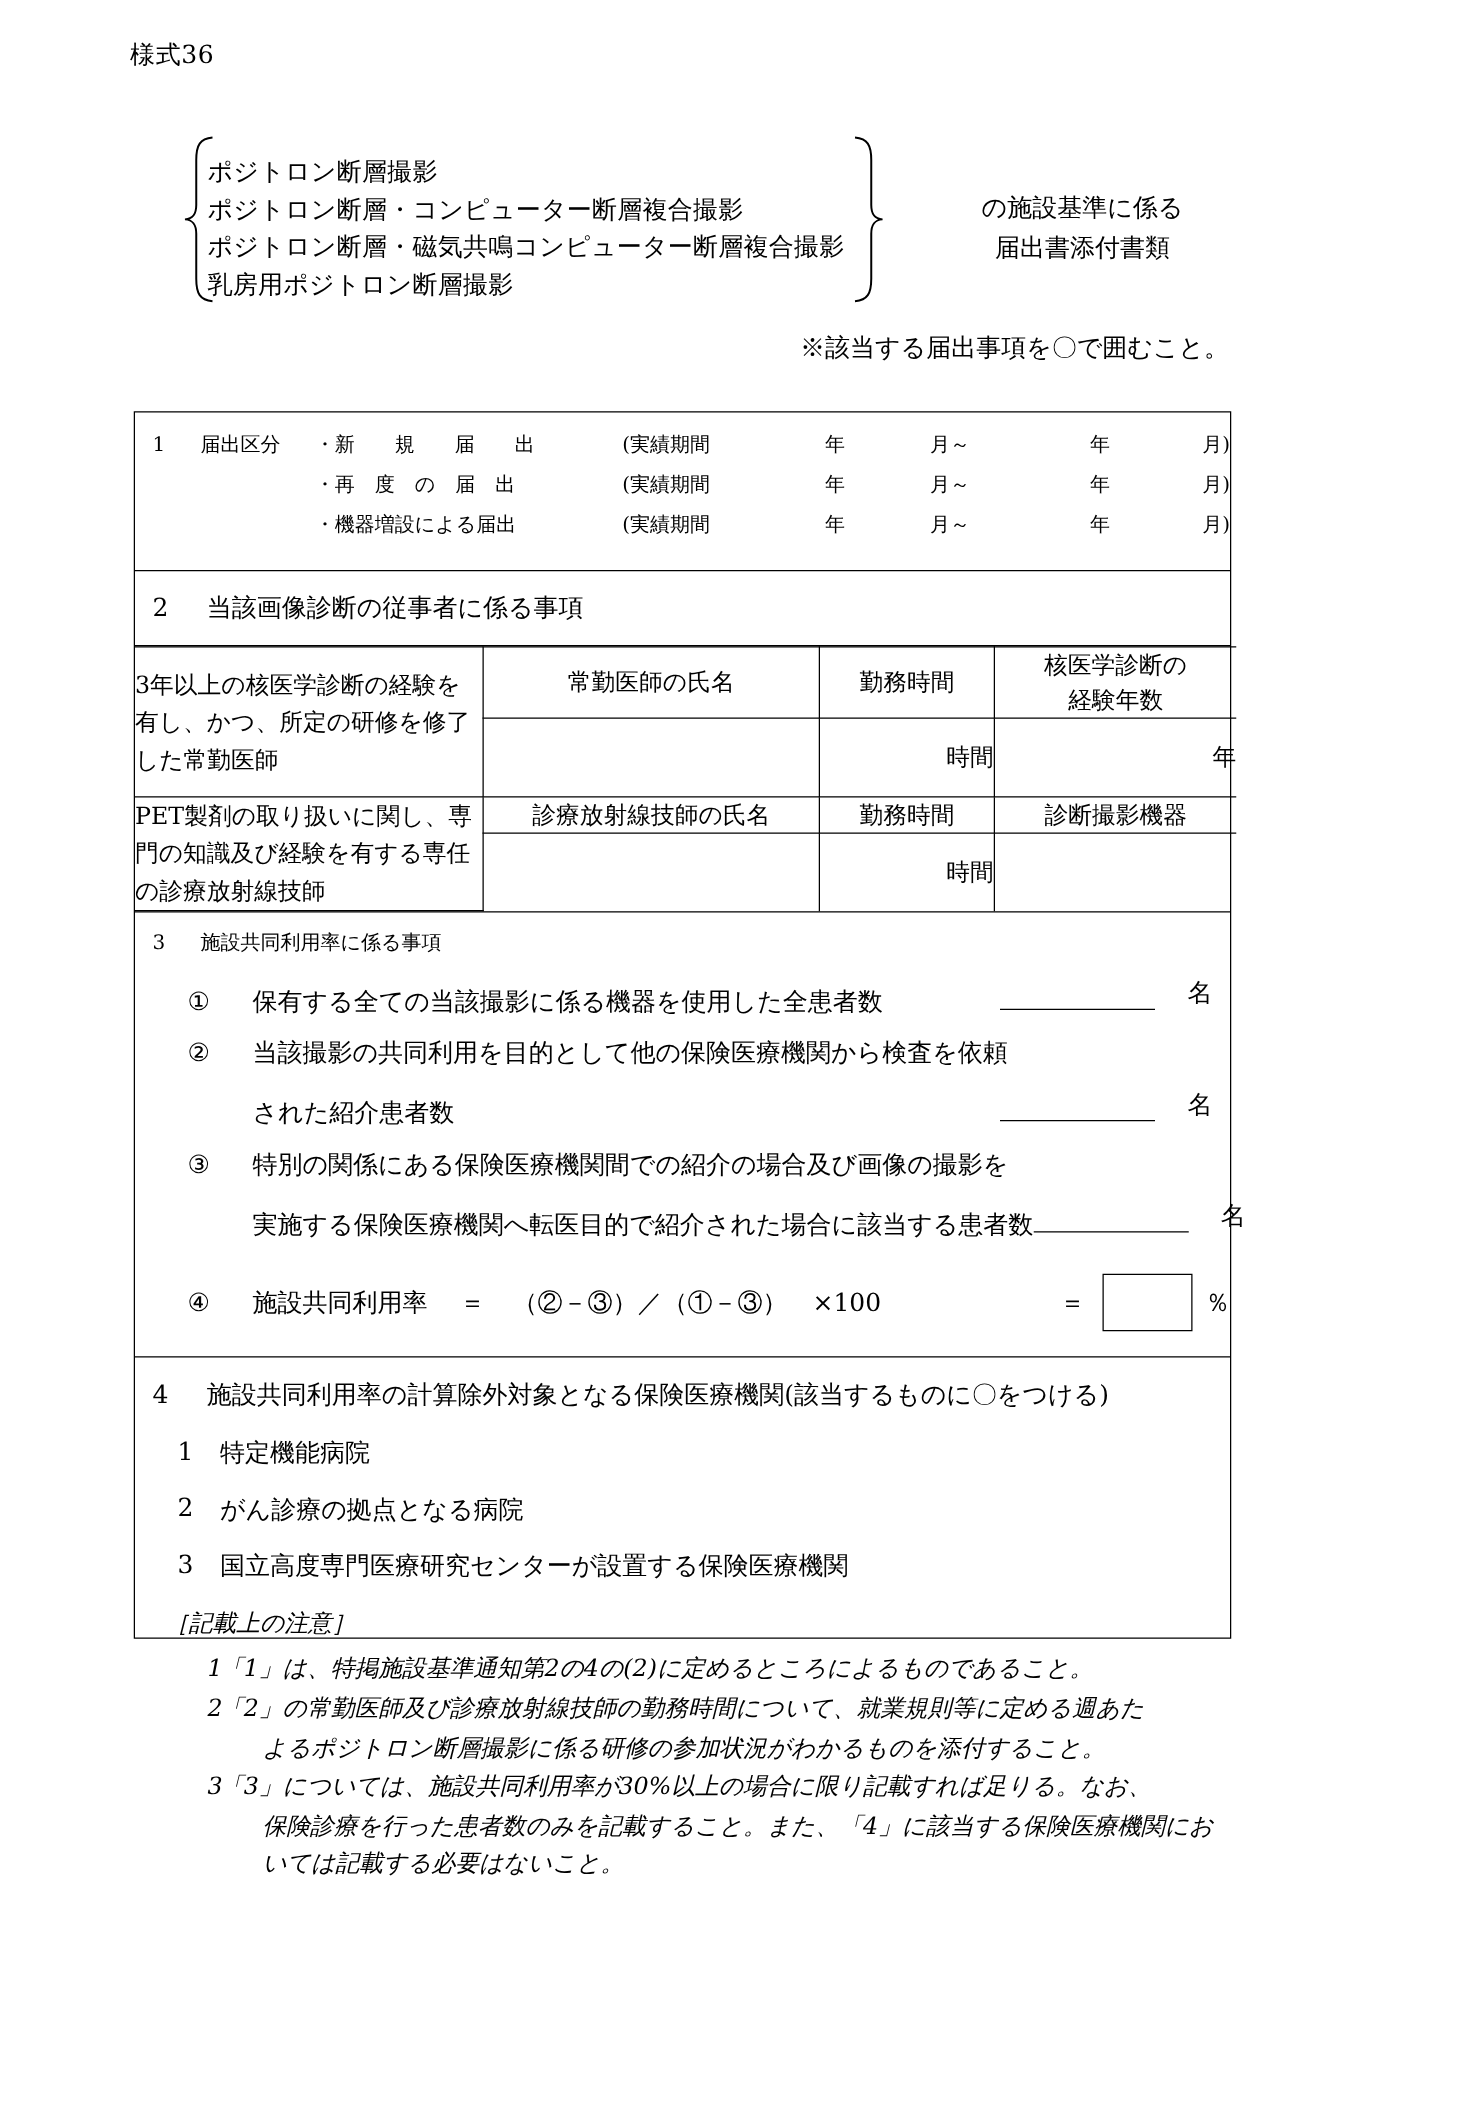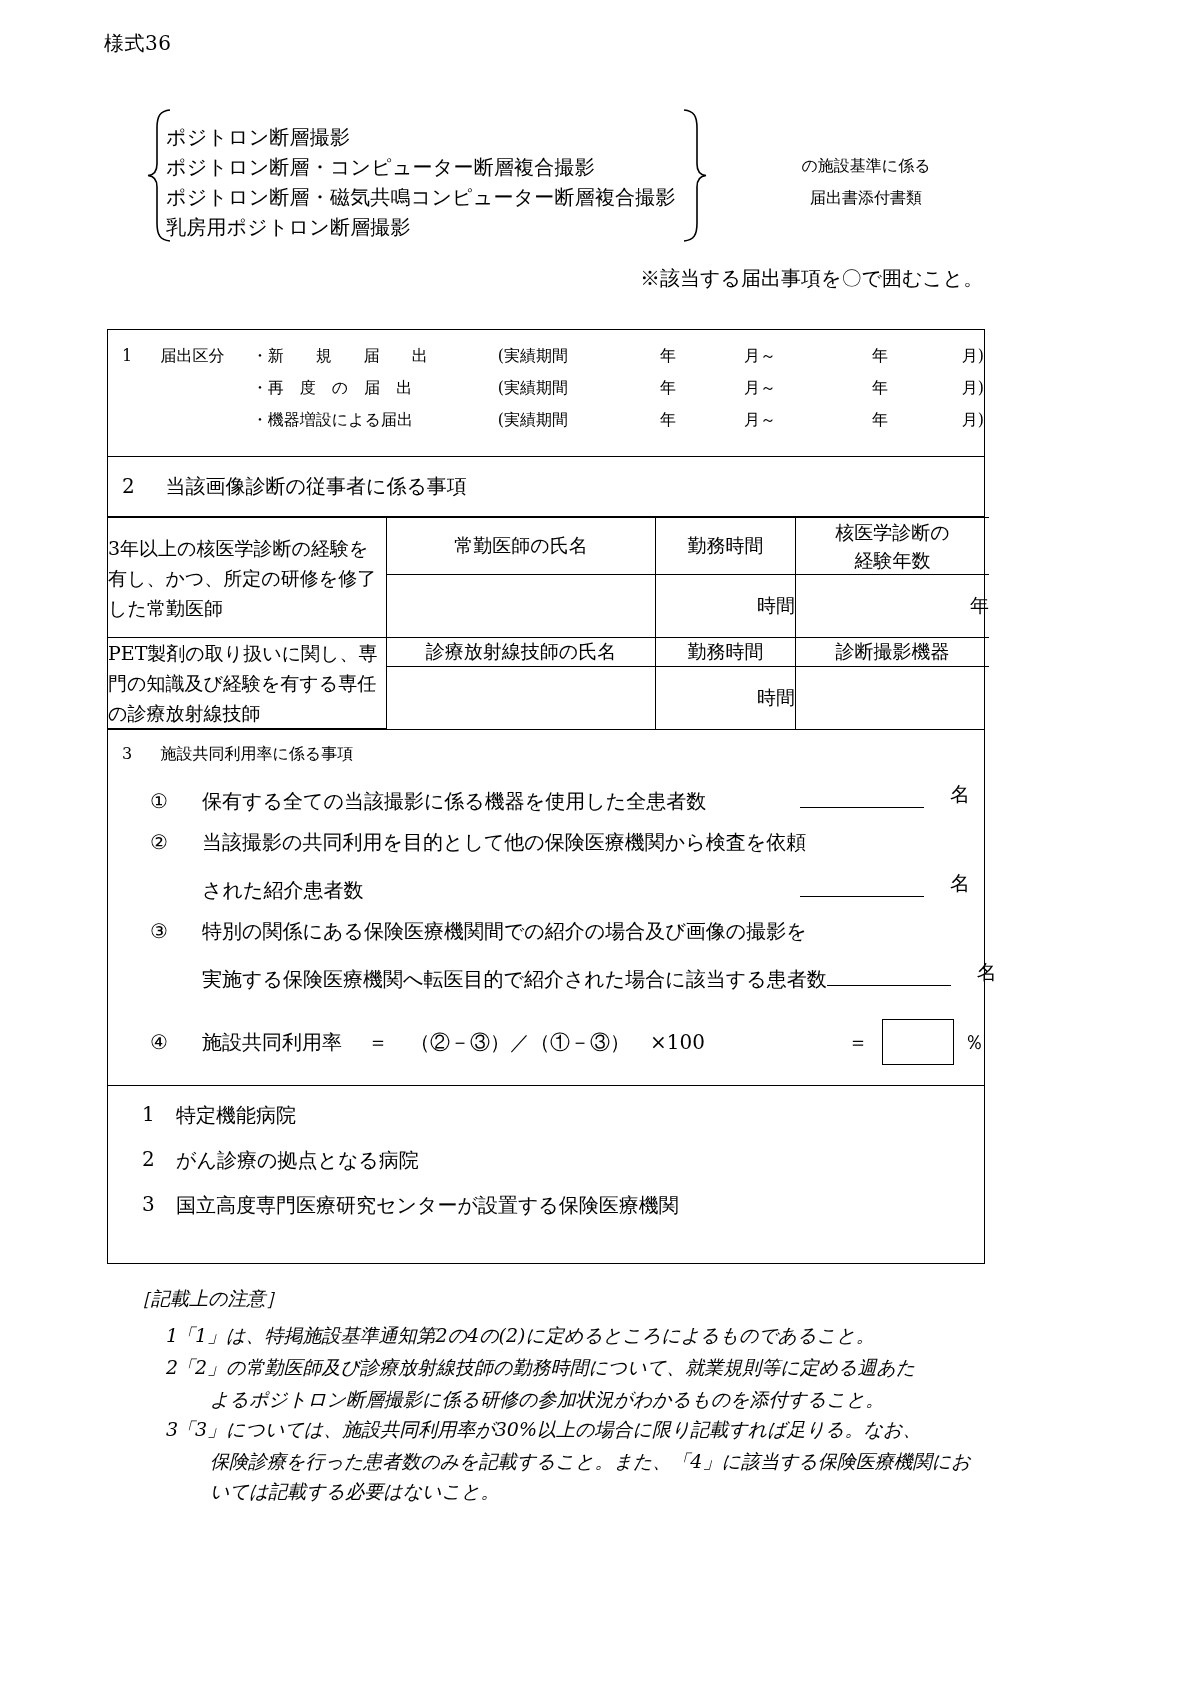--- a/index.html
+++ b/index.html
@@ -62,21 +62,21 @@
   }
 
   .brace-right-text {
     position: absolute;
     left: 590px;
     top: 42px;
     width: 260px;
     text-align: center;
   }
   .brace-right-text .line {
-    font-size: 16px;
+    font-size: 20px;
     line-height: 32px;
     white-space: nowrap;
   }
 
   .note-circle {
     position: absolute;
     left: 640px;
     top: 265px;
     font-size: 20px;
     white-space: nowrap;
@@ -453,20 +453,25 @@
         <span>＝</span>
         <span style="display:inline-block;width:22px"></span>
         <span>（②－③）／（①－③）　×100</span>
         <span class="eqsign">＝</span>
         <span class="pct-box"></span>
         <span>％</span>
       </div>
     </div>
 
     <div class="sec sec4">
+      <div class="s4-title">
+        <span>4</span>
+        <span style="display:inline-block;width:18px"></span>
+        <span>施設共同利用率の計算除外対象となる保険医療機関(該当するものに〇をつける)</span>
+      </div>
       <div class="s4-item">
         <span class="s4-num">1</span>
         <span>特定機能病院</span>
       </div>
       <div class="s4-item">
         <span class="s4-num">2</span>
         <span>がん診療の拠点となる病院</span>
       </div>
       <div class="s4-item">
         <span class="s4-num">3</span>

